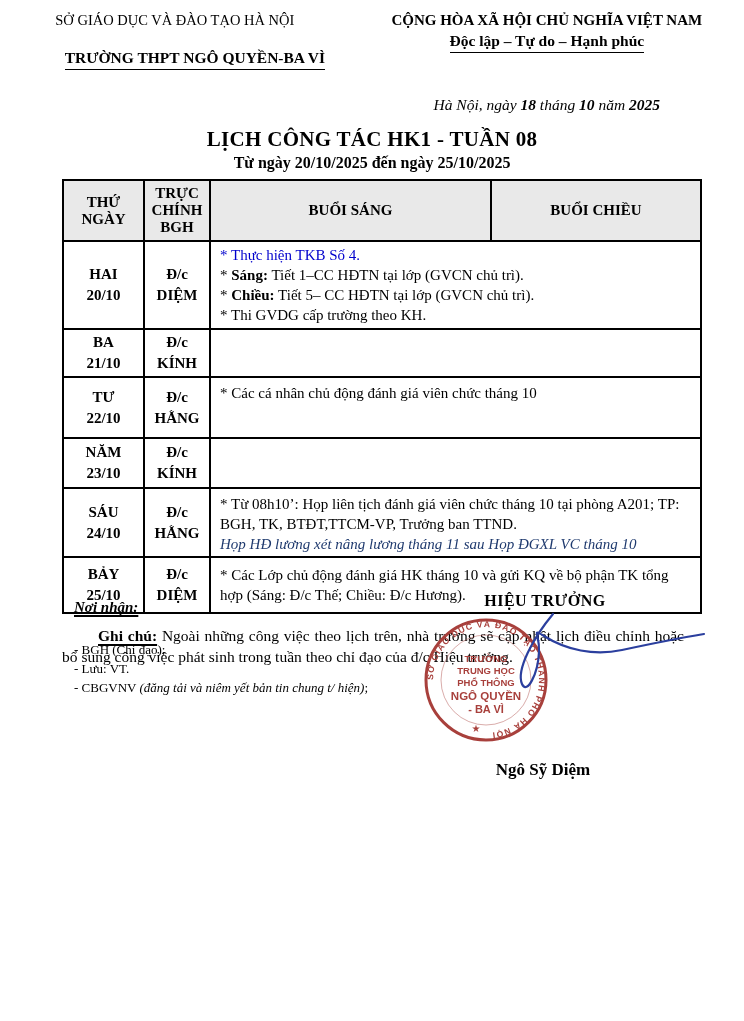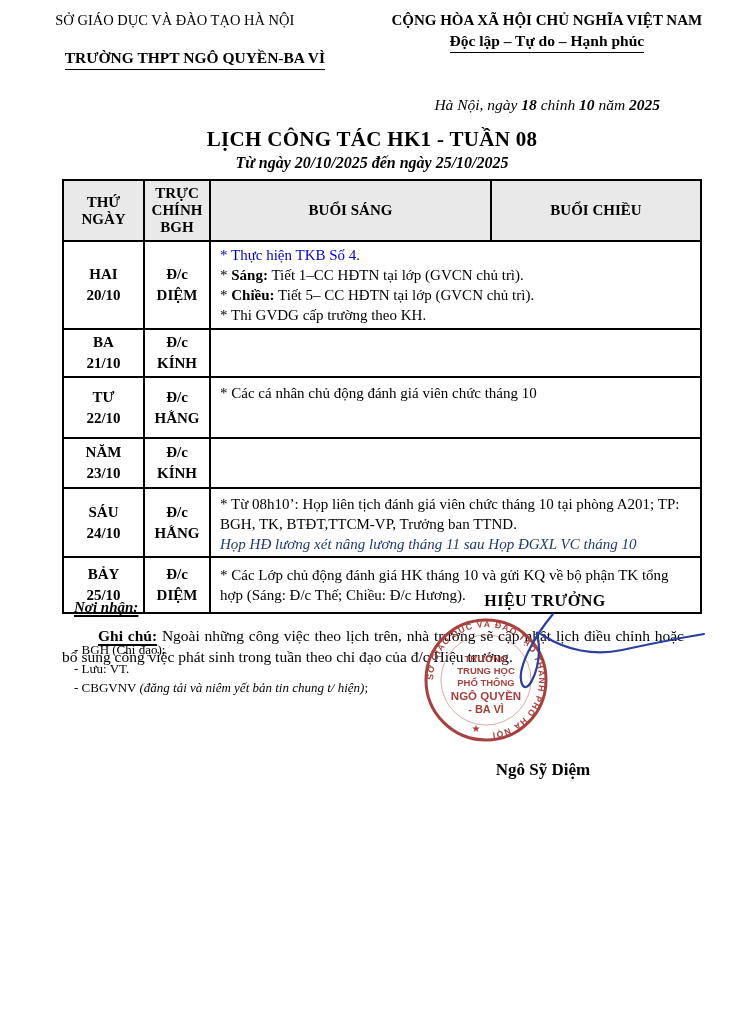--- a/index.html
+++ b/index.html
@@ -15,21 +15,21 @@
   .dh-left .l1  { font-size:14.5px; }
   .dh-left .l2  { font-size:15.5px; font-weight:bold; margin-top:20px;padding-left:40px; }
   .dh-right .l1 { font-size:15px;  font-weight:bold; }
   .dh-right .l2 { font-size:15.5px; font-weight:bold; margin-top:3px; }
   .u { display:inline-block; border-bottom:1.6px solid #000; padding-bottom:2px; }
 
   .date-line { text-align:right; padding-right:84px; margin-top:26px; font-size:15.5px; font-style:italic; }
   .date-line b { font-weight:bold; }
 
   .title    { text-align:center; font-size:21px; font-weight:bold; margin-top:13px; letter-spacing:0.3px; }
-  .subtitle { text-align:center; font-size:16px; font-weight:bold; font-style:italic; margin-top:2px; }
+  .subtitle { text-align:center; font-size:16px; font-weight:bold; margin-top:2px; }
 
   
   table.sched { border-collapse:collapse; margin:7px 0 0 62px; width:638px; table-layout:fixed; }
   .sched th, .sched td { border:2px solid #000; }
   .sched thead th {
     background:#e9e9e9; font-size:15px; font-weight:bold; text-align:center;
     vertical-align:middle; padding:4px 2px; line-height:17px; height:44px;
   }
   .sched td.day, .sched td.duty {
     text-align:center; font-weight:bold; font-size:15px; line-height:21px; vertical-align:middle;
@@ -71,21 +71,21 @@
     <div class="dh-left">
       <div class="l1">SỞ GIÁO DỤC VÀ ĐÀO TẠO HÀ NỘI</div>
       <div class="l2"><span class="u">TRƯỜNG THPT NGÔ QUYỀN-BA VÌ</span></div>
     </div>
     <div class="dh-right">
       <div class="l1">CỘNG HÒA XÃ HỘI CHỦ NGHĨA VIỆT NAM</div>
       <div class="l2"><span class="u">Độc lập – Tự do – Hạnh phúc</span></div>
     </div>
   </div>
 
-  <div class="date-line"><span>Hà Nội, ngày </span><b>18</b><span> chỉnh </span><b>10</b><span> năm </span><b>2025</b></div>
+  <div class="date-line"><span>Hà Nội, ngày </span><b>18</b><span> tháng </span><b>10</b><span> năm </span><b>2025</b></div>
 
   <div class="title">LỊCH CÔNG TÁC HK1 - TUẦN 08</div>
   <div class="subtitle">Từ ngày 20/10/2025 đến ngày 25/10/2025</div>
 
   <table class="sched">
     <colgroup>
         <col style="width:81px">
         <col style="width:66px">
         <col style="width:281px">
         <col style="width:210px">

